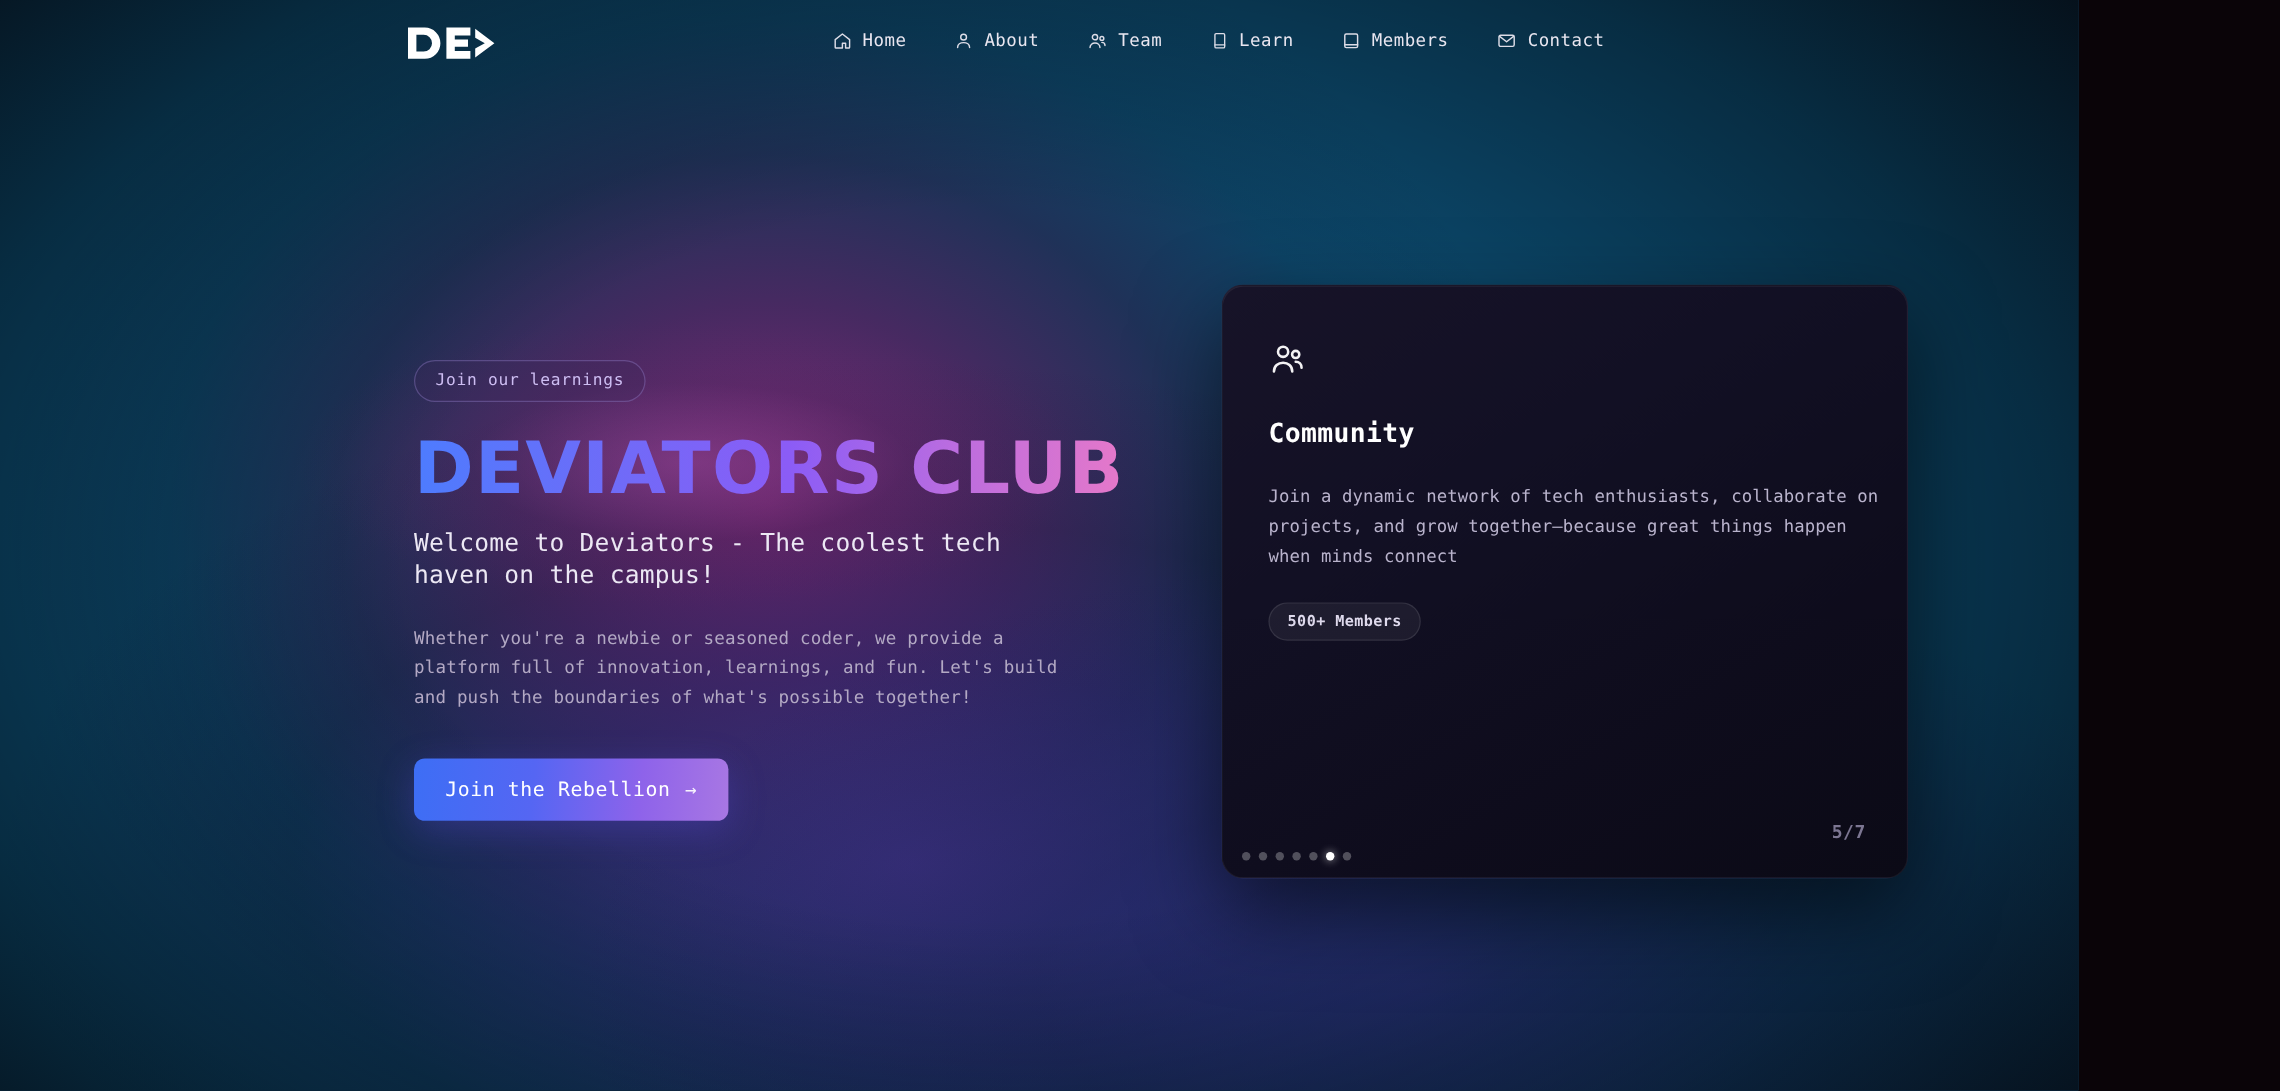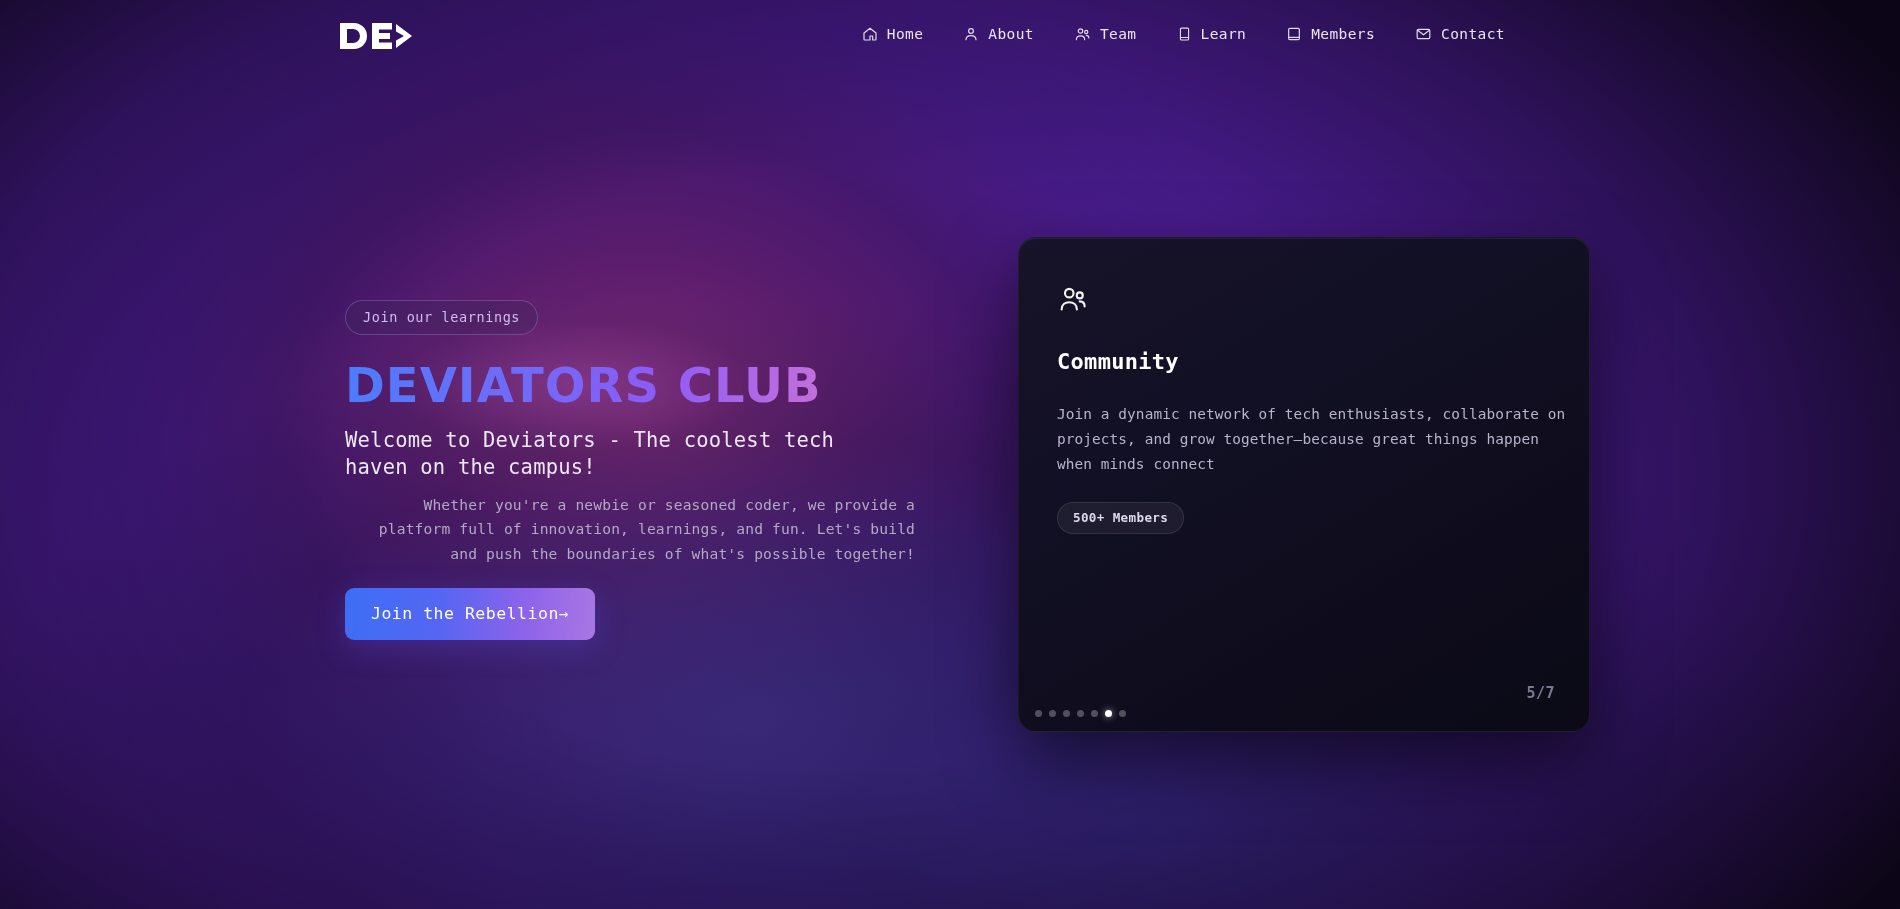--- a/index.html
+++ b/index.html
@@ -3,22 +3,22 @@
 <meta charset="utf-8">
 <style>
   * { margin:0; padding:0; box-sizing:border-box; }
   html, body {
     width:1900px; height:909px; overflow:hidden;
     background:#0a0408;
     font-family:"DejaVu Sans Mono", monospace;
   }
 
   .page {
-    position:relative; width:1900px; height:909px; overflow:hidden;
-    background:#4c1d95;
+    position:relative; width:1732px; height:909px; overflow:hidden;
+    background:#0c4a6e;
   }
 
   
   .bg-layer { position:absolute; inset:0; pointer-events:none; }
   .glow-magenta {
     background:radial-gradient(ellipse 640px 520px at 640px 420px,
       rgba(132,40,120,0.95) 0%,
       rgba(96,28,92,0.70) 32%,
       rgba(58,16,58,0.42) 56%,
       rgba(20,6,22,0.10) 78%,
@@ -83,38 +83,38 @@
     display:inline-block;
     padding:8px 17px 9px;
     border:1px solid rgba(160,140,220,0.35);
     border-radius:999px;
     background:rgba(60,40,90,0.30);
     color:#cdbdf2; font-size:13.5px; letter-spacing:0.6px;
     cursor:pointer;
   }
   .hero-title {
     margin-top:26px;
-    font-size:48px; font-weight:700; letter-spacing:1px; line-height:1;
+    font-size:60px; font-weight:700; letter-spacing:1px; line-height:1;
     background:linear-gradient(90deg,#4d7cfe 0%,#6f6bf8 28%,#8b5cf6 52%,#b96ce0 74%,#e879c8 100%);
     -webkit-background-clip:text; background-clip:text;
     -webkit-text-fill-color:transparent; color:transparent;
     font-family:"DejaVu Sans", sans-serif;
     white-space:nowrap;
   }
   .hero-subtitle {
     margin-top:18px; width:525px;
     color:#ece8f4; font-size:20.5px; line-height:1.32; letter-spacing:0.2px;
   }
   .hero-desc {
-    margin-top:12px; width:570px;
-    color:#b3a9c4; font-size:14.6px; line-height:1.66; letter-spacing:0.15px;text-align:right;
+    margin-top:28px; width:570px;
+    color:#b3a9c4; font-size:14.6px; line-height:1.66; letter-spacing:0.15px;
   }
   .cta {
-    margin-top:22px;
-    display:inline-flex; align-items:center; gap:0;
+    margin-top:38px;
+    display:inline-flex; align-items:center; gap:12px;
     padding:0 26px; height:52px;
     border:none; border-radius:9px;
     background:linear-gradient(95deg,#3d6ef5 0%,#5566f3 38%,#8e63ea 72%,#a877e3 100%);
     color:#ffffff; font-size:16.5px; letter-spacing:0.5px;
     font-family:"DejaVu Sans Mono", monospace;
     cursor:pointer;
     box-shadow:0 8px 30px rgba(90,80,230,0.30);
   }
   .cta .arrow { font-size:16px; opacity:0.92; }
 

